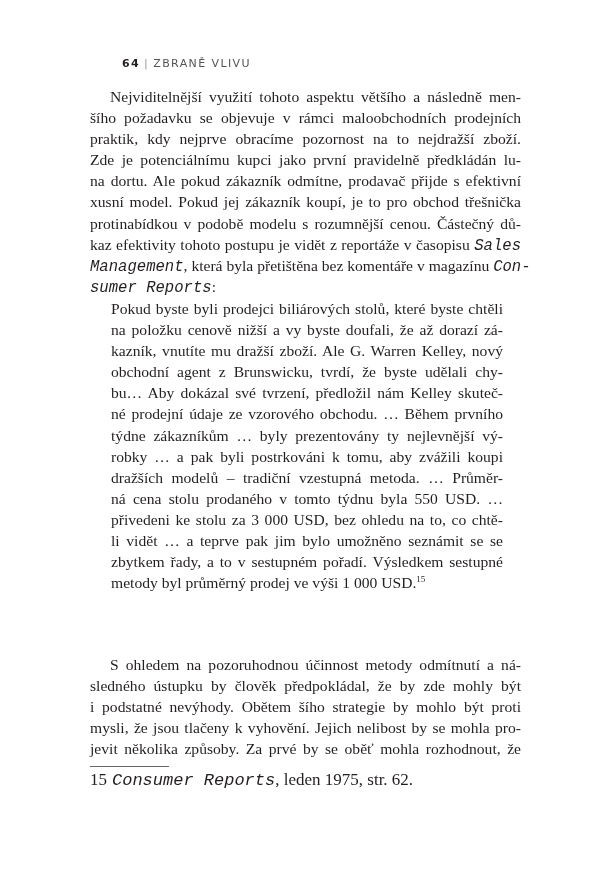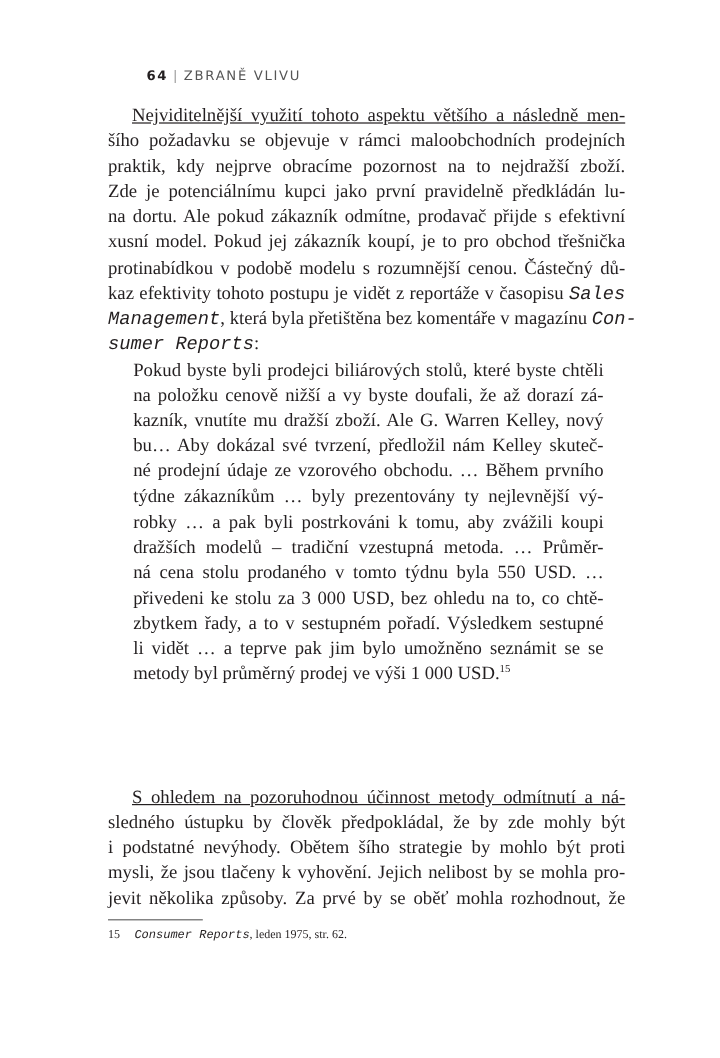--- a/index.html
+++ b/index.html
@@ -51,42 +51,41 @@
       white-space: nowrap;
       text-align: justify;
       text-align-last: justify;
       height: 21.1px;
     }
     .line.last {
       text-align-last: left;
     }
     .indent {
       padding-left: 20px;
-      text-decoration: underline;
     }
     #para1 { top: 86px; }
     #quote {
       left: 111px;
       width: 392px;
       top: 298px;
     }
     #para2 { top: 654px; }
     .footnote-rule {
       position: absolute;
       left: 90px;
       top: 766px;
       width: 79px;
       height: 0;
       border-top: 1px solid #666;
     }
     .footnote {
       position: absolute;
       left: 90px;
       top: 772px;
-      font-size: 10px;
+      font-size: 17px;
       line-height: 16px;
       white-space: nowrap;
     }
     .footnote .fn-num {
       display: inline-block;
       width: 22px;
     }
     i { font-style: italic; font-family: Liberation Mono, monospace; }
     sup {
       font-size: 9px;
@@ -112,29 +111,30 @@
   <span class="line">protinabídkou v podobě modelu s rozumnější cenou. Částečný dů-</span>
   <span class="line"><span>kaz efektivity tohoto postupu je vidět z reportáže v časopisu </span><i>Sales</i></span>
   <span class="line"><i>Management</i><span>, která byla přetištěna bez komentáře v magazínu </span><i>Con-</i></span>
   <span class="line last"><i>sumer Reports</i><span>:</span></span>
 </div>
 
 <div class="text-block" id="quote">
   <span class="line">Pokud byste byli prodejci biliárových stolů, které byste chtěli</span>
   <span class="line">na položku cenově nižší a vy byste doufali, že až dorazí zá-</span>
   <span class="line">kazník, vnutíte mu dražší zboží. Ale G. Warren Kelley, nový</span>
+  <span class="line">obchodní agent z Brunswicku, tvrdí, že byste udělali chy-</span>
   <span class="line">bu… Aby dokázal své tvrzení, předložil nám Kelley skuteč-</span>
   <span class="line">né prodejní údaje ze vzorového obchodu. … Během prvního</span>
   <span class="line">týdne zákazníkům … byly prezentovány ty nejlevnější vý-</span>
   <span class="line">robky … a pak byli postrkováni k tomu, aby zvážili koupi</span>
   <span class="line">dražších modelů – tradiční vzestupná metoda. … Průměr-</span>
   <span class="line">ná cena stolu prodaného v tomto týdnu byla 550 USD. …</span>
   <span class="line">přivedeni ke stolu za 3 000 USD, bez ohledu na to, co chtě-</span>
+  <span class="line">li vidět … a teprve pak jim bylo umožněno seznámit se se</span>
   <span class="line">zbytkem řady, a to v sestupném pořadí. Výsledkem sestupné</span>
-  <span class="line">li vidět … a teprve pak jim bylo umožněno seznámit se se</span>
   <span class="line last"><span>metody byl průměrný prodej ve výši 1 000 USD.</span><sup>15</sup></span>
 </div>
 
 <div class="text-block" id="para2">
   <span class="line indent">S ohledem na pozoruhodnou účinnost metody odmítnutí a ná-</span>
   <span class="line">sledného ústupku by člověk předpokládal, že by zde mohly být</span>
   <span class="line">i podstatné nevýhody. Obětem šího strategie by mohlo být proti</span>
   <span class="line">mysli, že jsou tlačeny k vyhovění. Jejich nelibost by se mohla pro-</span>
   <span class="line">jevit několika způsoby. Za prvé by se oběť mohla rozhodnout, že</span>
 </div>

